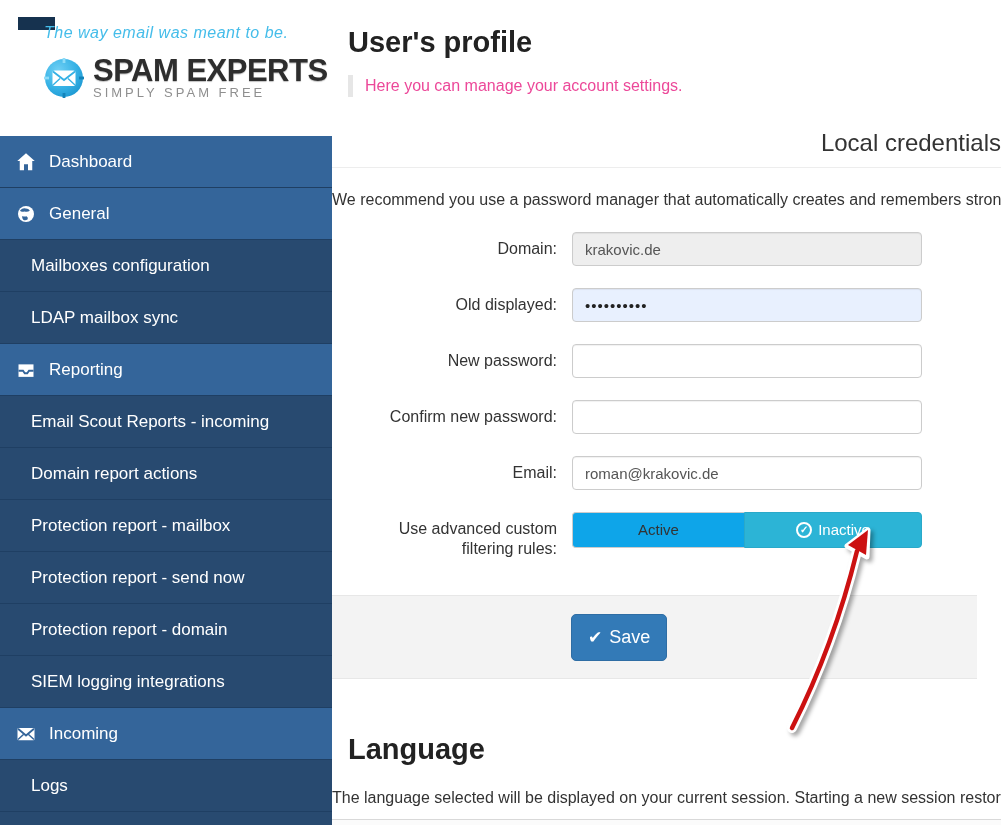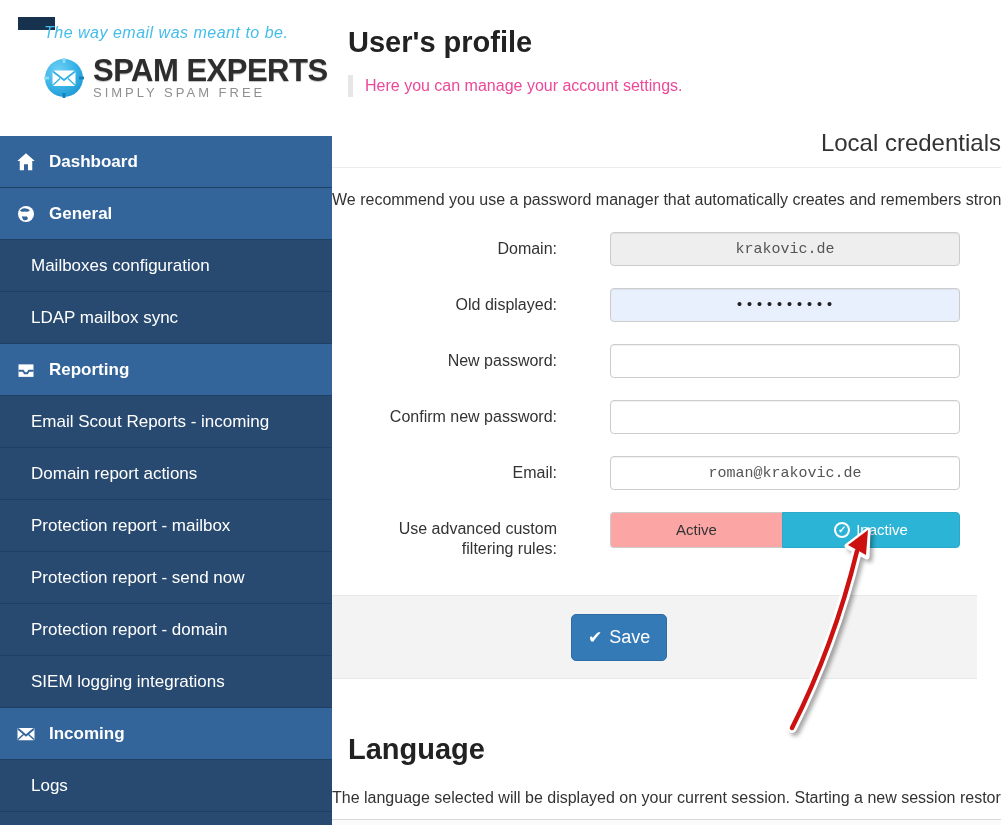--- a/index.html
+++ b/index.html
@@ -17,48 +17,48 @@
   .logo-disc { width:40px; height:40px; flex:0 0 40px; }
   .logo-text { margin-left:9px; }
   .brand { font-size:31px; font-weight:bold; color:#2d2d2d; letter-spacing:-0.5px; line-height:26px;
            text-shadow:0 1px 1px rgba(0,0,0,.25); }
   .brand-sub { font-size:13px; color:#8f8f8f; letter-spacing:3px; margin-top:1px; }
 
   .nav { position:absolute; left:0; top:124px; width:332px; }
   .side-item { display:flex; align-items:center; height:52px; width:332px;
                border-bottom:1px solid #1f3f63; color:#fff; font-size:17px;
                text-decoration:none; cursor:pointer; }
-  .side-item.top { background:#34659a; padding-left:16px;font-weight:bold; }
+  .side-item.top { background:#34659a; padding-left:16px; }
   .side-item.sub { background:#284a70; padding-left:31px; }
   .si-icon { width:20px; height:20px; margin-right:13px; display:inline-flex; }
   .si-label { white-space:nowrap; }
 
   
   .content { position:absolute; left:332px; top:0; width:669px; height:825px;
              background:#fff; overflow:hidden; }
   h1.page-title { margin:26px 0 0 16px; font-size:29px; font-weight:bold; color:#222; }
   .blockquote { margin:16px 0 0 16px; border-left:5px solid #e6e6e6; padding:2px 0 2px 12px;
                 font-size:16px; color:#ec4899; }
   h3.section-title { margin-top:32px; font-size:24px; font-weight:normal; color:#333;
                      padding-bottom:10px; border-bottom:1px solid #ededed;text-align:right; }
   p.intro { margin-top:23px; font-size:16px; color:#333; white-space:nowrap; overflow:hidden; }
 
   form.cred-form { margin-top:23px; }
-  .form-row { display:flex; margin-bottom:22px;gap:38px; }
+  .form-row { display:flex; margin-bottom:22px; }
   .form-label { width:225px; text-align:right; font-size:16px; color:#333; padding-top:7px; line-height:20px; }
   .form-input { margin-left:15px; width:350px; height:34px; border:1px solid #ccc; border-radius:4px;
                 padding:6px 12px; font-size:15px; color:#555; background:#fff;
-                font-family:Liberation Mono, monospace;
-                box-shadow:inset 0 1px 1px rgba(0,0,0,.06);text-align:center; }
+                font-family:Liberation Sans, sans-serif;
+                box-shadow:inset 0 1px 1px rgba(0,0,0,.06); }
   .form-input.disabled { background:#eee; color:#555; cursor:not-allowed; }
   .form-input.autofill { background:#e8f0fe; color:#222; letter-spacing:1px; }
   .toggle-row { height:56px; margin-bottom:0; }
   .btn-group { margin-left:15px; display:flex; height:36px; }
   .btn-toggle { height:36px; font-size:15px; line-height:34px; text-align:center; cursor:pointer;
-                border:1px solid #ccc; background:#fca5a5; color:#333; }
+                border:1px solid #ccc; background:#0ea5e9; color:#333; }
   .btn-active-opt { width:172px; border-radius:4px 0 0 4px; border-right:none; }
   .btn-inactive-opt { width:178px; border-radius:0 4px 4px 0; background:#2cb4d6; border-color:#2aa9c9;
                       color:#fff; display:flex; align-items:center; justify-content:center; }
   .chk-circle { width:16px; height:16px; border:2px solid #fff; border-radius:50%; display:inline-flex;
                 align-items:center; justify-content:center; font-size:10px; font-weight:bold;
                 margin-right:6px; color:#fff; }
 
   .save-band { margin-left:-24px; margin-top:27px; width:669px; height:84px; background:#f3f3f3;
                border-top:1px solid #e7e7e7; border-bottom:1px solid #e7e7e7; padding:18px 0 0 263px; }
   .btn-save { height:47px; min-width:94px; background:#337ab7; border:1px solid #2e6da4; border-radius:5px;

